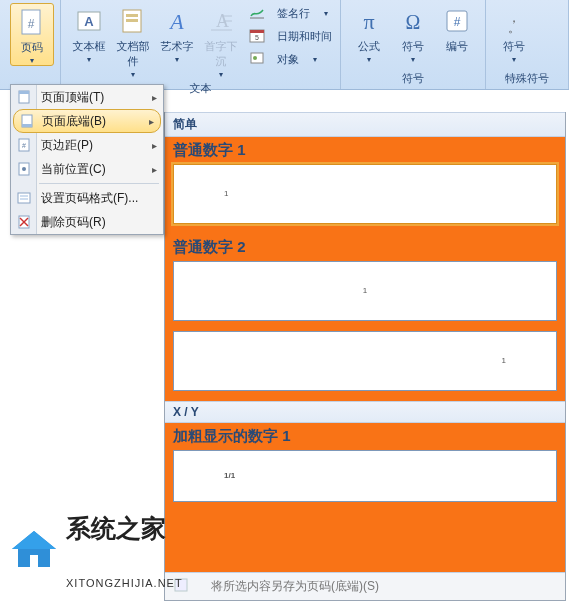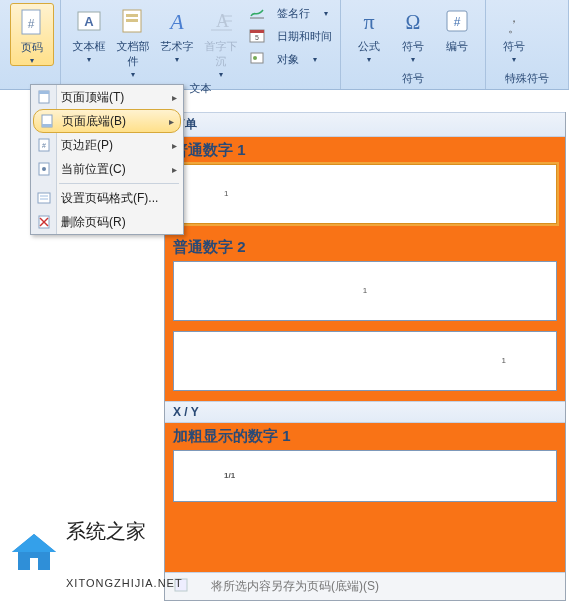--- a/index.html
+++ b/index.html
@@ -85,21 +85,20 @@
   
   .dropdown {
     position: absolute;
     left: 10px;
     top: 84px;
     width: 154px;
     background: #f4f4f4;
     border: 1px solid #9aa6b5;
     box-shadow: 2px 2px 4px rgba(0,0,0,.25);
     z-index: 10;
-    margin-left: 20px;
   }
   .dropdown .icon-col {
     position: absolute;
     left: 0; top: 0; bottom: 0;
     width: 26px;
     background: #e9edf3;
     border-right: 1px solid #c9d2dd;
   }
   .dd-item {
     position: relative;
@@ -192,21 +191,21 @@
 
   .watermark {
     position: absolute;
     left: 10px;
     bottom: 12px;
     display: flex;
     align-items: center;
     gap: 8px;
     color: #222;
   }
-  .watermark .wm-title { font-size: 20px; font-weight: 400; }
+  .watermark .wm-title { font-size: 25px; font-weight: 700; }
   .watermark .wm-sub { font-size: 11px; letter-spacing: 1px; color: #333; margin-top: 32px; }
 </style>
 </head>
 <body>
 
 <div class="ribbon">
 
   <div class="ribbon-group" style="padding-left:10px">
     <div class="ribbon-group-body">
       <div class="rbtn-large active">

